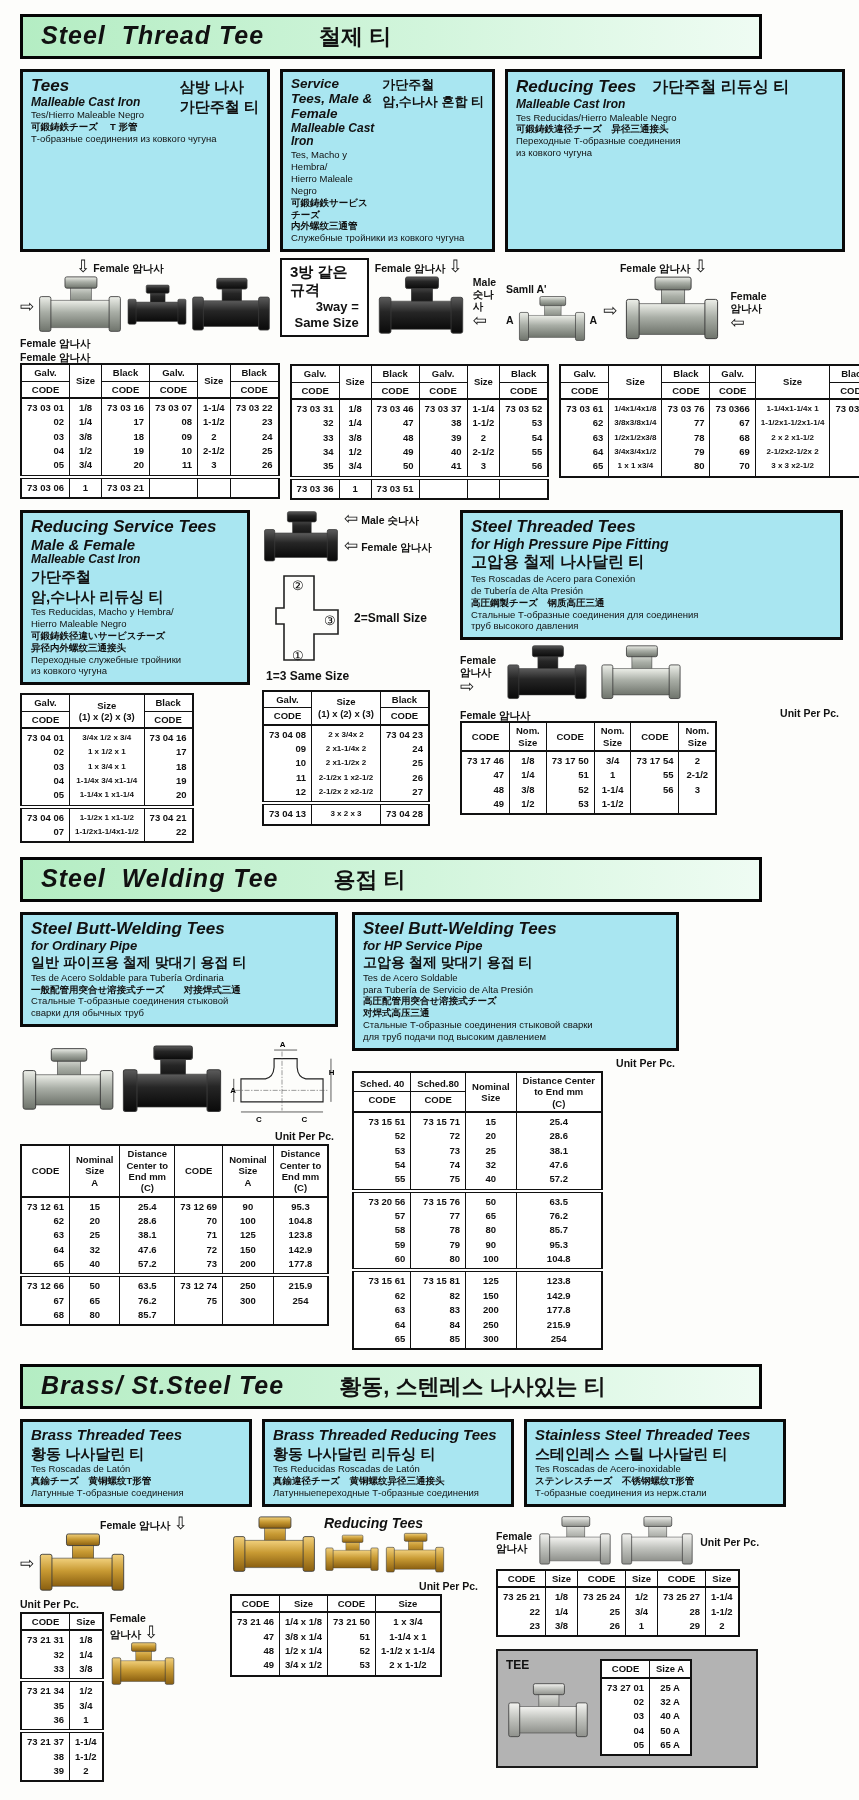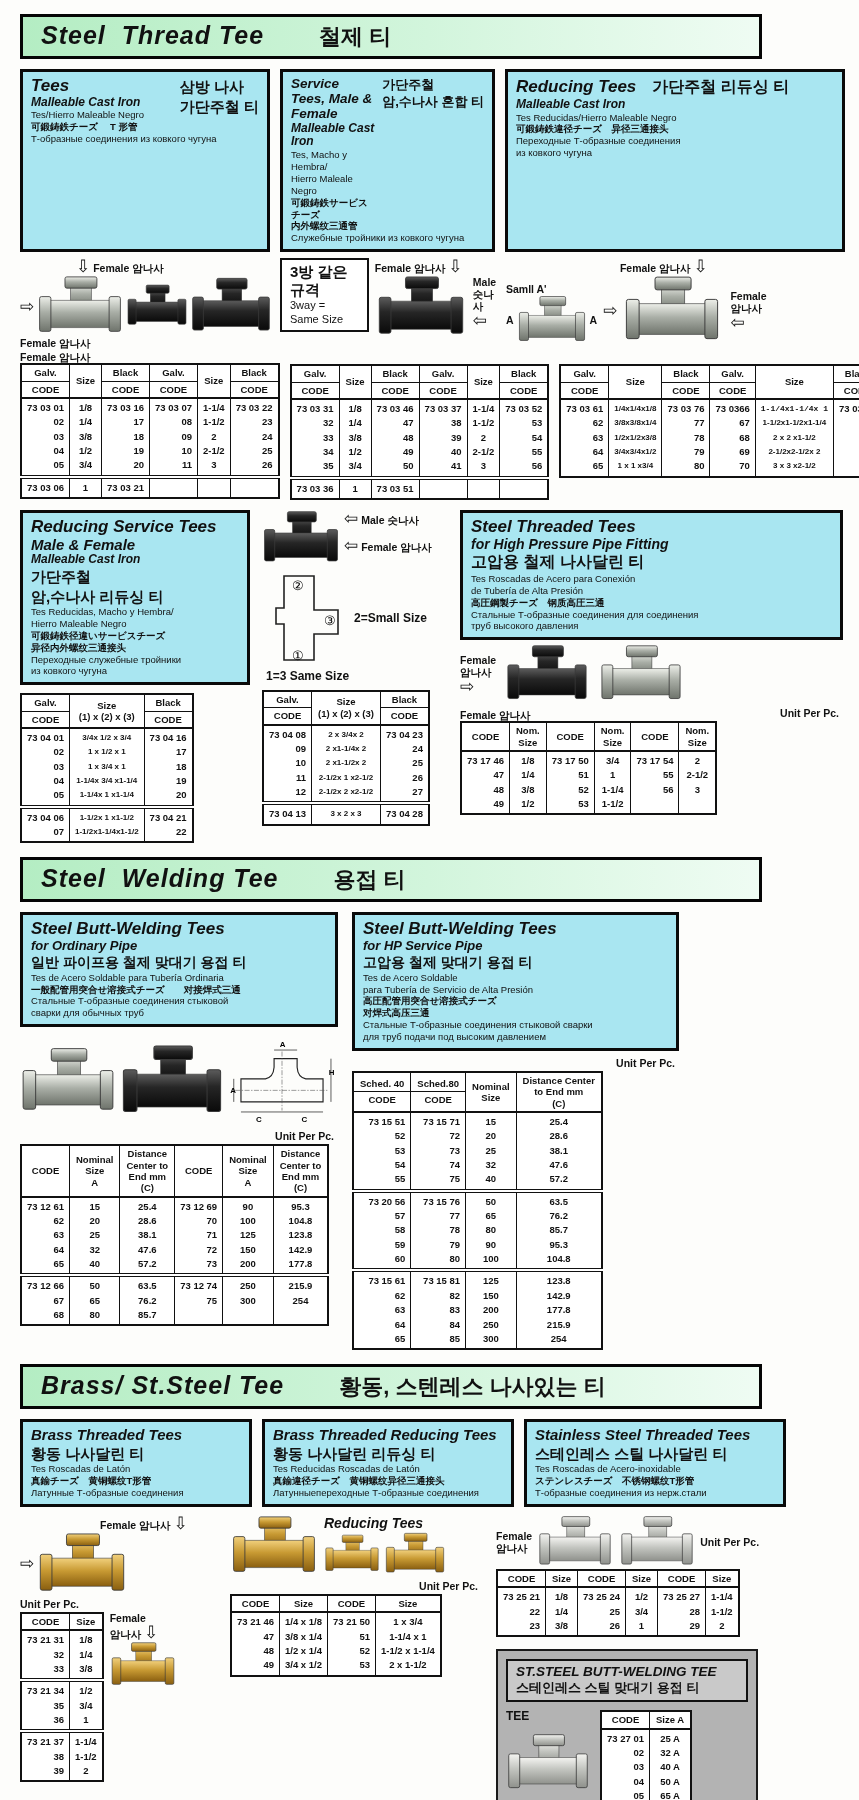--- a/index.html
+++ b/index.html
@@ -31,21 +31,21 @@
   .ctab tbody tr:last-child td{padding-bottom:3px;}
   .ctab tbody+tbody{border-top:4px double #111;}
   .szsm td:nth-child(2),.szsm td:nth-child(5){font-size:8px;}
   .sz1 td:nth-child(2){font-size:8px;}
   
   .fl{font-size:10.5px;font-weight:bold;line-height:1.15;}
   .arrow{font-size:17px;line-height:1;font-weight:normal;}
   .unit{font-size:10.5px;font-weight:bold;margin:3px 4px 2px 0;}
   .threebox{border:2.5px solid #111;background:#fff;padding:3px 8px;width:86px;}
   .threebox .k{font-size:15px;font-weight:bold;line-height:1.2;}
-  .threebox .e{font-size:11px;font-weight:normal;line-height:1.25;}
+  .threebox .e{font-size:13px;font-weight:bold;line-height:1.25;text-align:right;}
   .graybox{background:#b3b3b3;border:2px solid #1a1a1a;padding:8px 8px 10px 8px;box-sizing:border-box;}
   .gb-title{border:2px solid #111;background:#c9c9c9;padding:3px 8px;margin-bottom:8px;}
   .gb-t1{font-size:13.5px;font-weight:bold;font-style:italic;}
   .gb-t2{font-size:13px;font-weight:bold;}
   svg text{font-family:"Liberation Sans",sans-serif;}
 </style>
 </head>
 <body>
 
 <svg width="0" height="0" style="position:absolute">
@@ -450,21 +450,21 @@
                   <div>CODE</div>
                 </th>
               </tr>
             </thead>
             <tbody>
               <tr>
                 <td style="text-align: right;">73 03 61</td>
                 <td style="text-align: center;">1/4x1/4x1/8</td>
                 <td style="text-align: right;">73 03 76</td>
                 <td style="text-align: right;">73 0366</td>
-                <td style="text-align: center; font-family: Liberation Mono, monospace;">1-1/4x1-1/4x 1</td>
+                <td style="text-align: center;">1-1/4x1-1/4x 1</td>
                 <td style="text-align: right;">73 03 81</td>
               </tr>
               <tr>
                 <td style="text-align: right;">62</td>
                 <td style="text-align: center;">3/8x3/8x1/4</td>
                 <td style="text-align: right;">77</td>
                 <td style="text-align: right;">67</td>
                 <td style="text-align: center;">1-1/2x1-1/2x1-1/4</td>
                 <td style="text-align: right;">82</td>
               </tr>
@@ -1348,24 +1348,20 @@
                 <td style="text-align: right;">26</td>
                 <td style="text-align: center;">1</td>
                 <td style="text-align: right;">29</td>
                 <td style="text-align: center;">2</td>
               </tr>
             </tbody>
           </table>
         </div>
 
       <div class="graybox" style="margin-top:12px;width:262px">
-        <div class="gb-title">
-          <div class="gb-t1">ST.STEEL BUTT-WELDING TEE</div>
-          <div class="gb-t2">스테인레스 스틸 맞대기 용접 티</div>
-        </div>
         <div class="row" style="gap:10px;align-items:flex-start;">
           <div>
             <div class="fl" style="font-size:12px;margin-bottom:4px">TEE</div>
             <span><svg width="84" height="70" viewBox="0 0 92 66" style="display:block">
                   <rect x="36" y="9" width="22" height="25" fill="url(#gSS)" stroke="#3a3a3a" stroke-width="0.6"></rect>
                   <rect x="30" y="2" width="34" height="12" rx="2" fill="url(#gSS)" stroke="#3a3a3a" stroke-width="0.9"></rect>
                   <rect x="8" y="27" width="76" height="29" rx="5" fill="url(#gSS)" stroke="#3a3a3a" stroke-width="0.6"></rect>
                   <rect x="3" y="23" width="12" height="37" rx="2" fill="url(#gSS)" stroke="#3a3a3a" stroke-width="0.9"></rect>
                   <rect x="77" y="23" width="12" height="37" rx="2" fill="url(#gSS)" stroke="#3a3a3a" stroke-width="0.9"></rect>
                 </svg></span>

